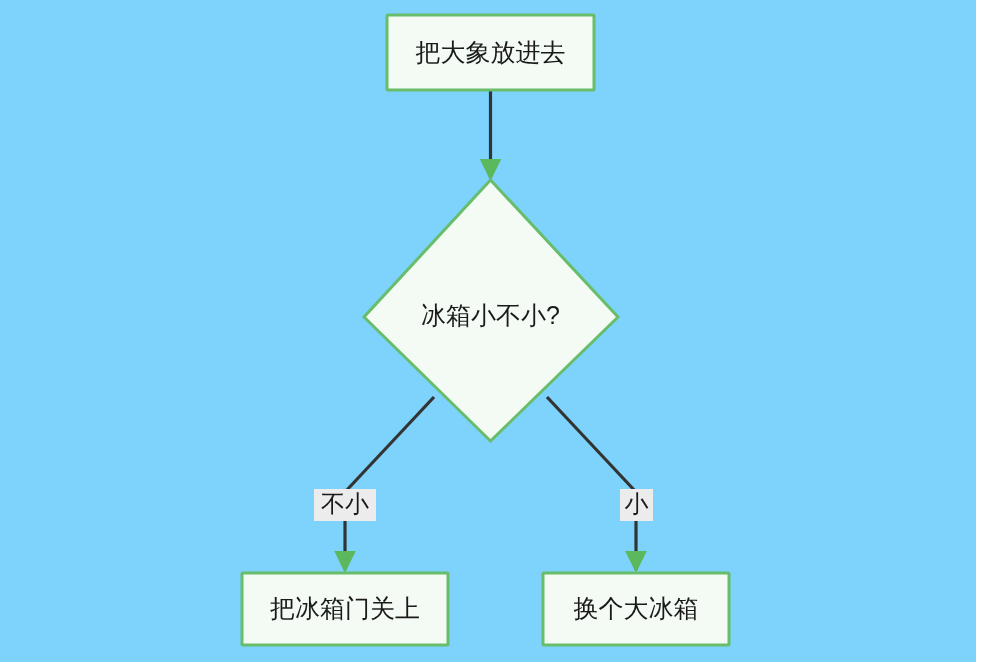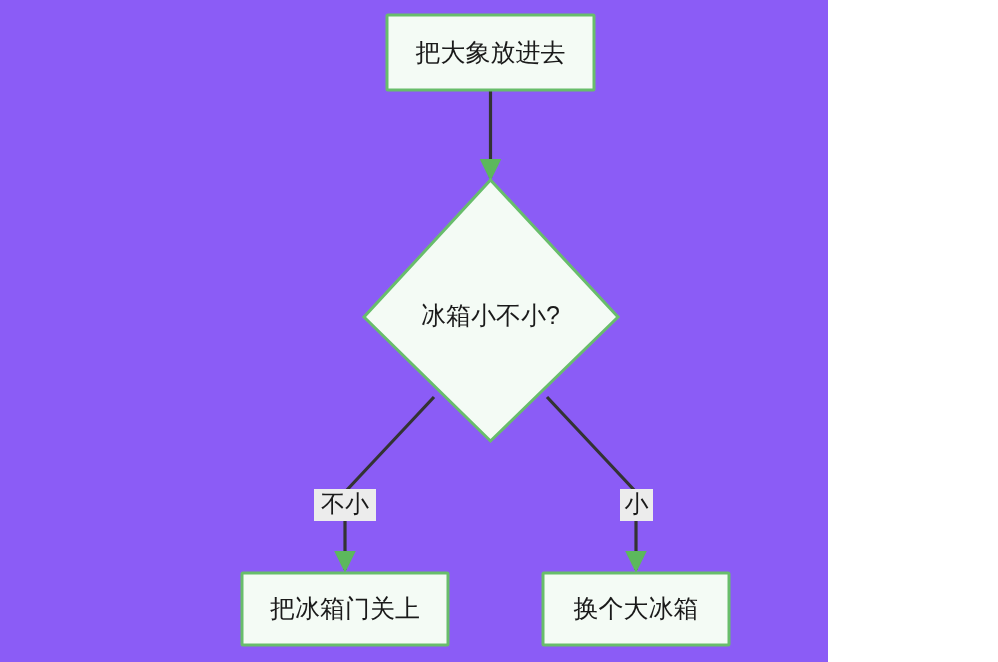--- a/index.html
+++ b/index.html
@@ -9,23 +9,23 @@
     background: #ffffff;
   }
   body {
     width: 998px;
     height: 662px;
     font-family: "Liberation Sans", "DejaVu Sans", sans-serif;
     overflow: hidden;
   }
   #diagram-root {
     position: relative;
-    width: 828px;
+    width: 976px;
     height: 662px;
-    background: #8b5cf6;
+    background: #7dd3fc;
   }
   svg.flow-canvas {
     position: absolute;
     left: 0;
     top: 0;
     width: 998px;
     height: 662px;
     display: block;
   }
   .node-text {

